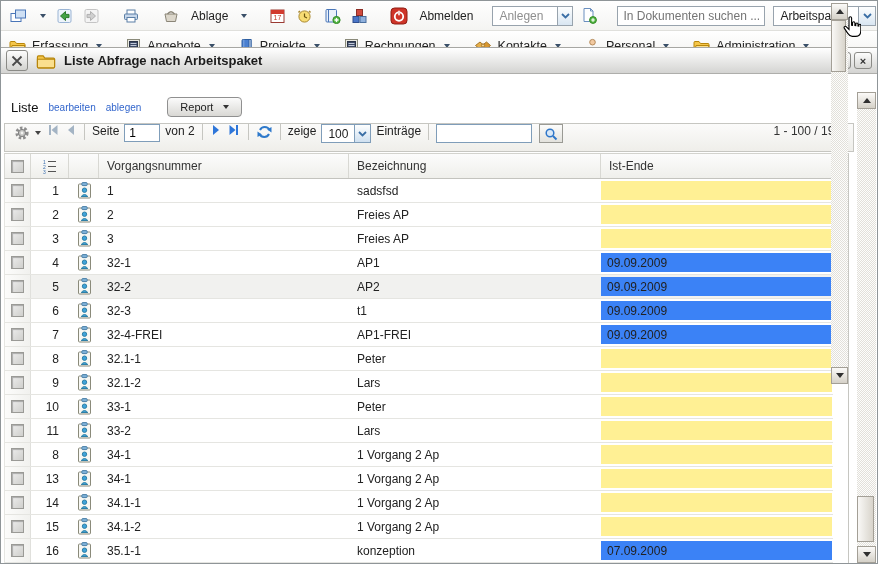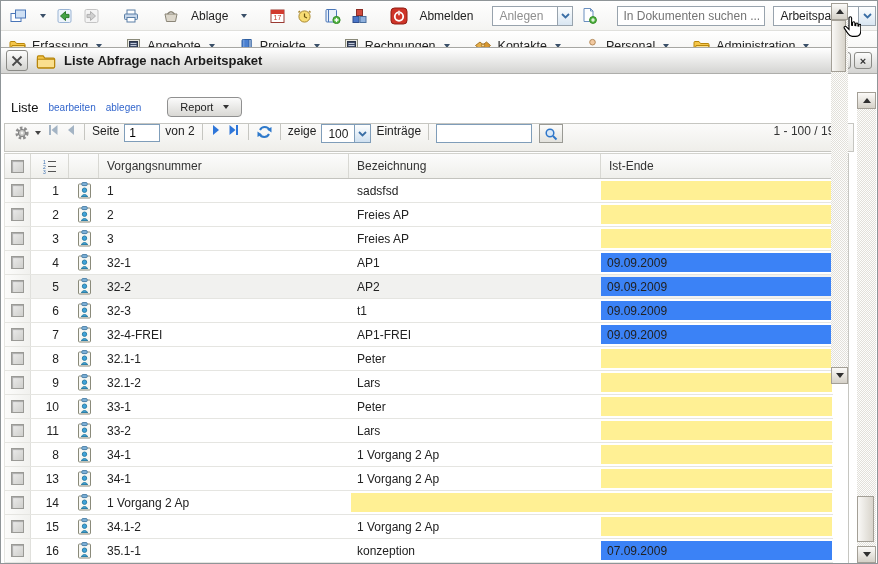--- a/index.html
+++ b/index.html
@@ -648,20 +648,21 @@
         </span>
         <span class="cell c-num">14</span>
         <span class="cell c-icon">
           <svg width="15" height="17" viewBox="0 0 15 17">
             <rect x="1.5" y="2" width="12" height="14" rx="1" fill="#f8f8f3" stroke="#8a8a7a"></rect>
             <rect x="4.8" y="0.6" width="5.4" height="3" rx="1" fill="#7fb2d9" stroke="#4a7fa6"></rect>
             <circle cx="7.5" cy="8.2" r="2.2" fill="#3fa3d9" stroke="#2e7fa6"></circle>
             <path d="M4.2 14.5 Q7.5 10.5 10.8 14.5 Z" fill="#3fa3d9" stroke="#2e7fa6"></path>
           </svg>
         </span>
+        <span class="cell c-vn">34.1-1</span>
         <span class="cell c-bez">1 Vorgang 2 Ap</span>
         <span class="cell c-ist">
           <span class="ist-block yellow"></span>
         </span>
       </div>
 
       <div class="trow">
         <span class="cell c-check" style="display:flex;align-items:center;justify-content:center;">
           <span class="checkbox"></span>
         </span>

